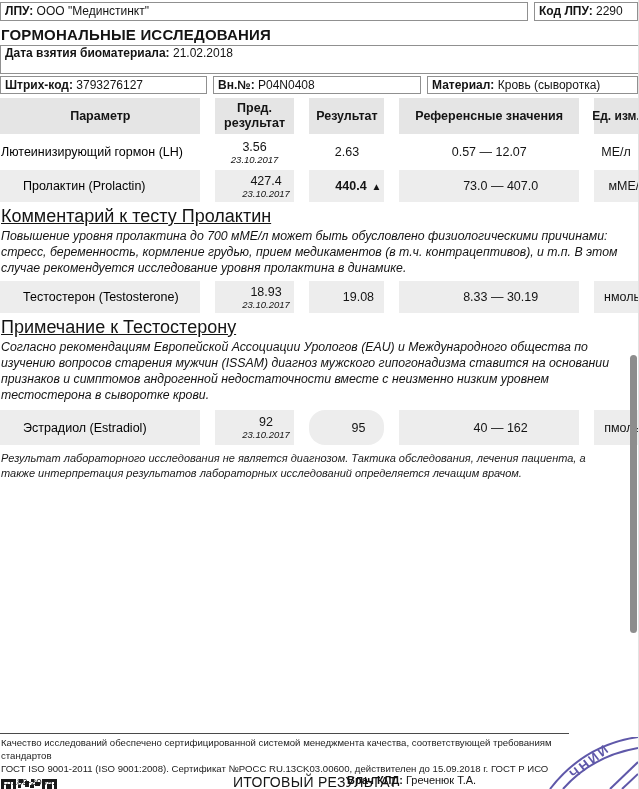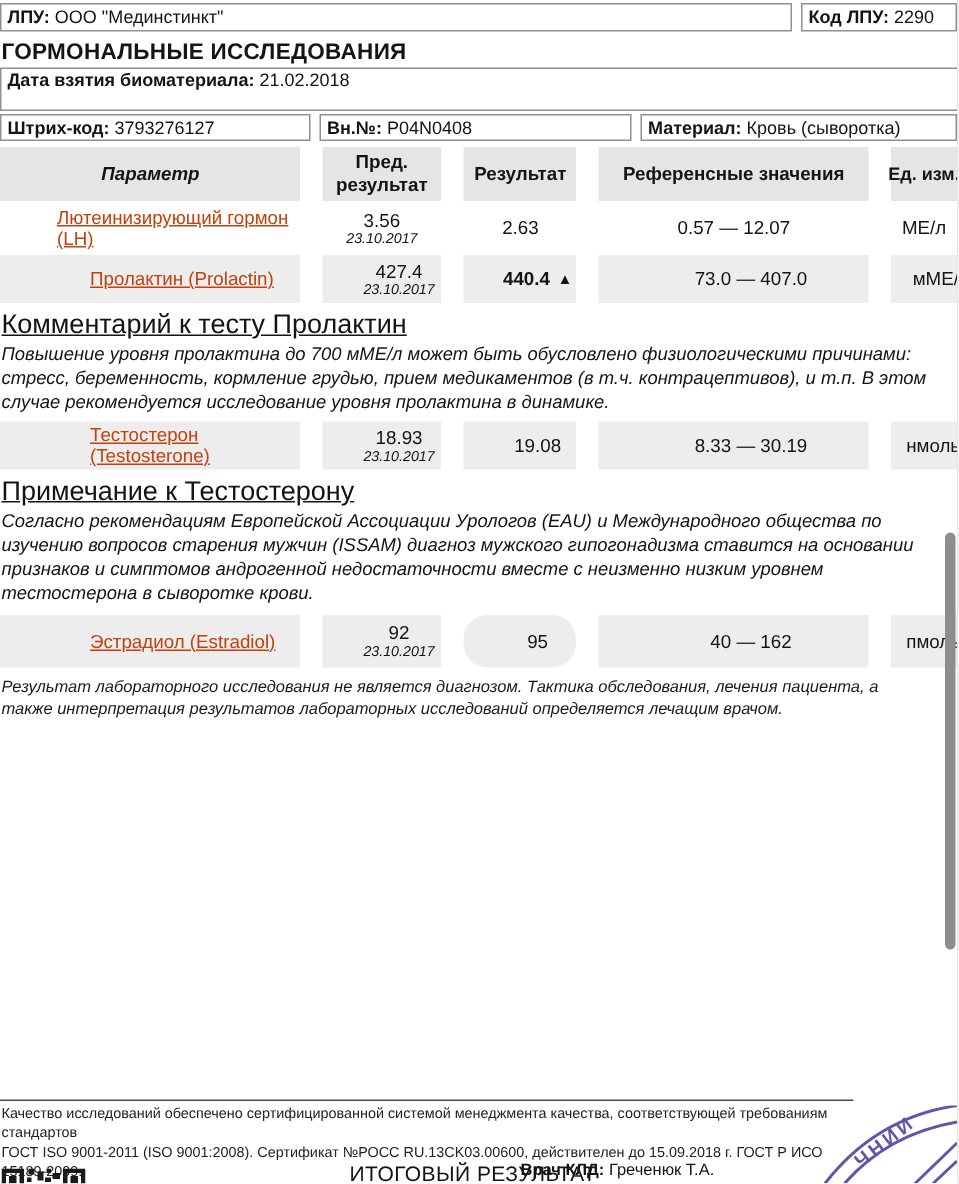--- a/index.html
+++ b/index.html
@@ -30,21 +30,21 @@
   .cell { display:flex; align-items:center; justify-content:center; text-align:center; }
   .hrow .cell { background:#e5e5e5; font-weight:bold; font-size:12.5px; line-height:15px; min-height:36px; }
   .hrow .c-unit { font-size:12px; white-space:nowrap; }
   .drow .cell { min-height:32px; font-size:12.5px; }
   .drow.shaded .cell { background:#ededed;padding-left:23px; }
   .c-param { width:200px; justify-content:flex-start; text-align:left; padding-left:1px; }
   .c-prev  { width:80px; flex-direction:column; }
   .c-res   { width:75px; }
   .c-ref   { width:180px; }
   .c-unit  { width:44px; white-space:nowrap; font-size:12px; }
-  .param-link { color:#c2410c; text-decoration:underline; cursor:pointer; font-size:12.5px;margin-left:37px; }
+  .param-link { color:#000000; cursor:pointer; font-size:12.5px; }
   .prev-val { font-size:12.5px; line-height:14px; }
   .prev-date { font-size:9.5px; font-style:italic; line-height:11px; }
   .res-strong { font-weight:bold; }
   .flag { font-size:10px; margin-left:5px; }
 
   .note-head {
     font-size:18px; text-decoration:underline; margin:4px 0 1px 1px;
   }
   .note-text {
     font-style:italic; font-size:12.3px; line-height:16px;
@@ -105,21 +105,21 @@
       <span>P04N0408</span>
     </div>
     <div class="box mat-box">
       <span class="b">Материал:</span>
       <span>Кровь (сыворотка)</span>
     </div>
   </div>
 
   <div class="tbl">
     <div class="trow hrow">
-      <div class="cell c-param" style="justify-content:center;text-align:left;font-style:italic;">Параметр</div>
+      <div class="cell c-param" style="justify-content:center;text-align:left;">Параметр</div>
       <div class="cell c-prev">Пред. результат</div>
       <div class="cell c-res">Результат</div>
       <div class="cell c-ref">Референсные значения</div>
       <div class="cell c-unit">Ед. изм.</div>
     </div>
 
     <div class="trow drow" style="margin-bottom:2px;">
       <div class="cell c-param">
         <a class="param-link">Лютеинизирующий гормон (LH)</a>
       </div>

